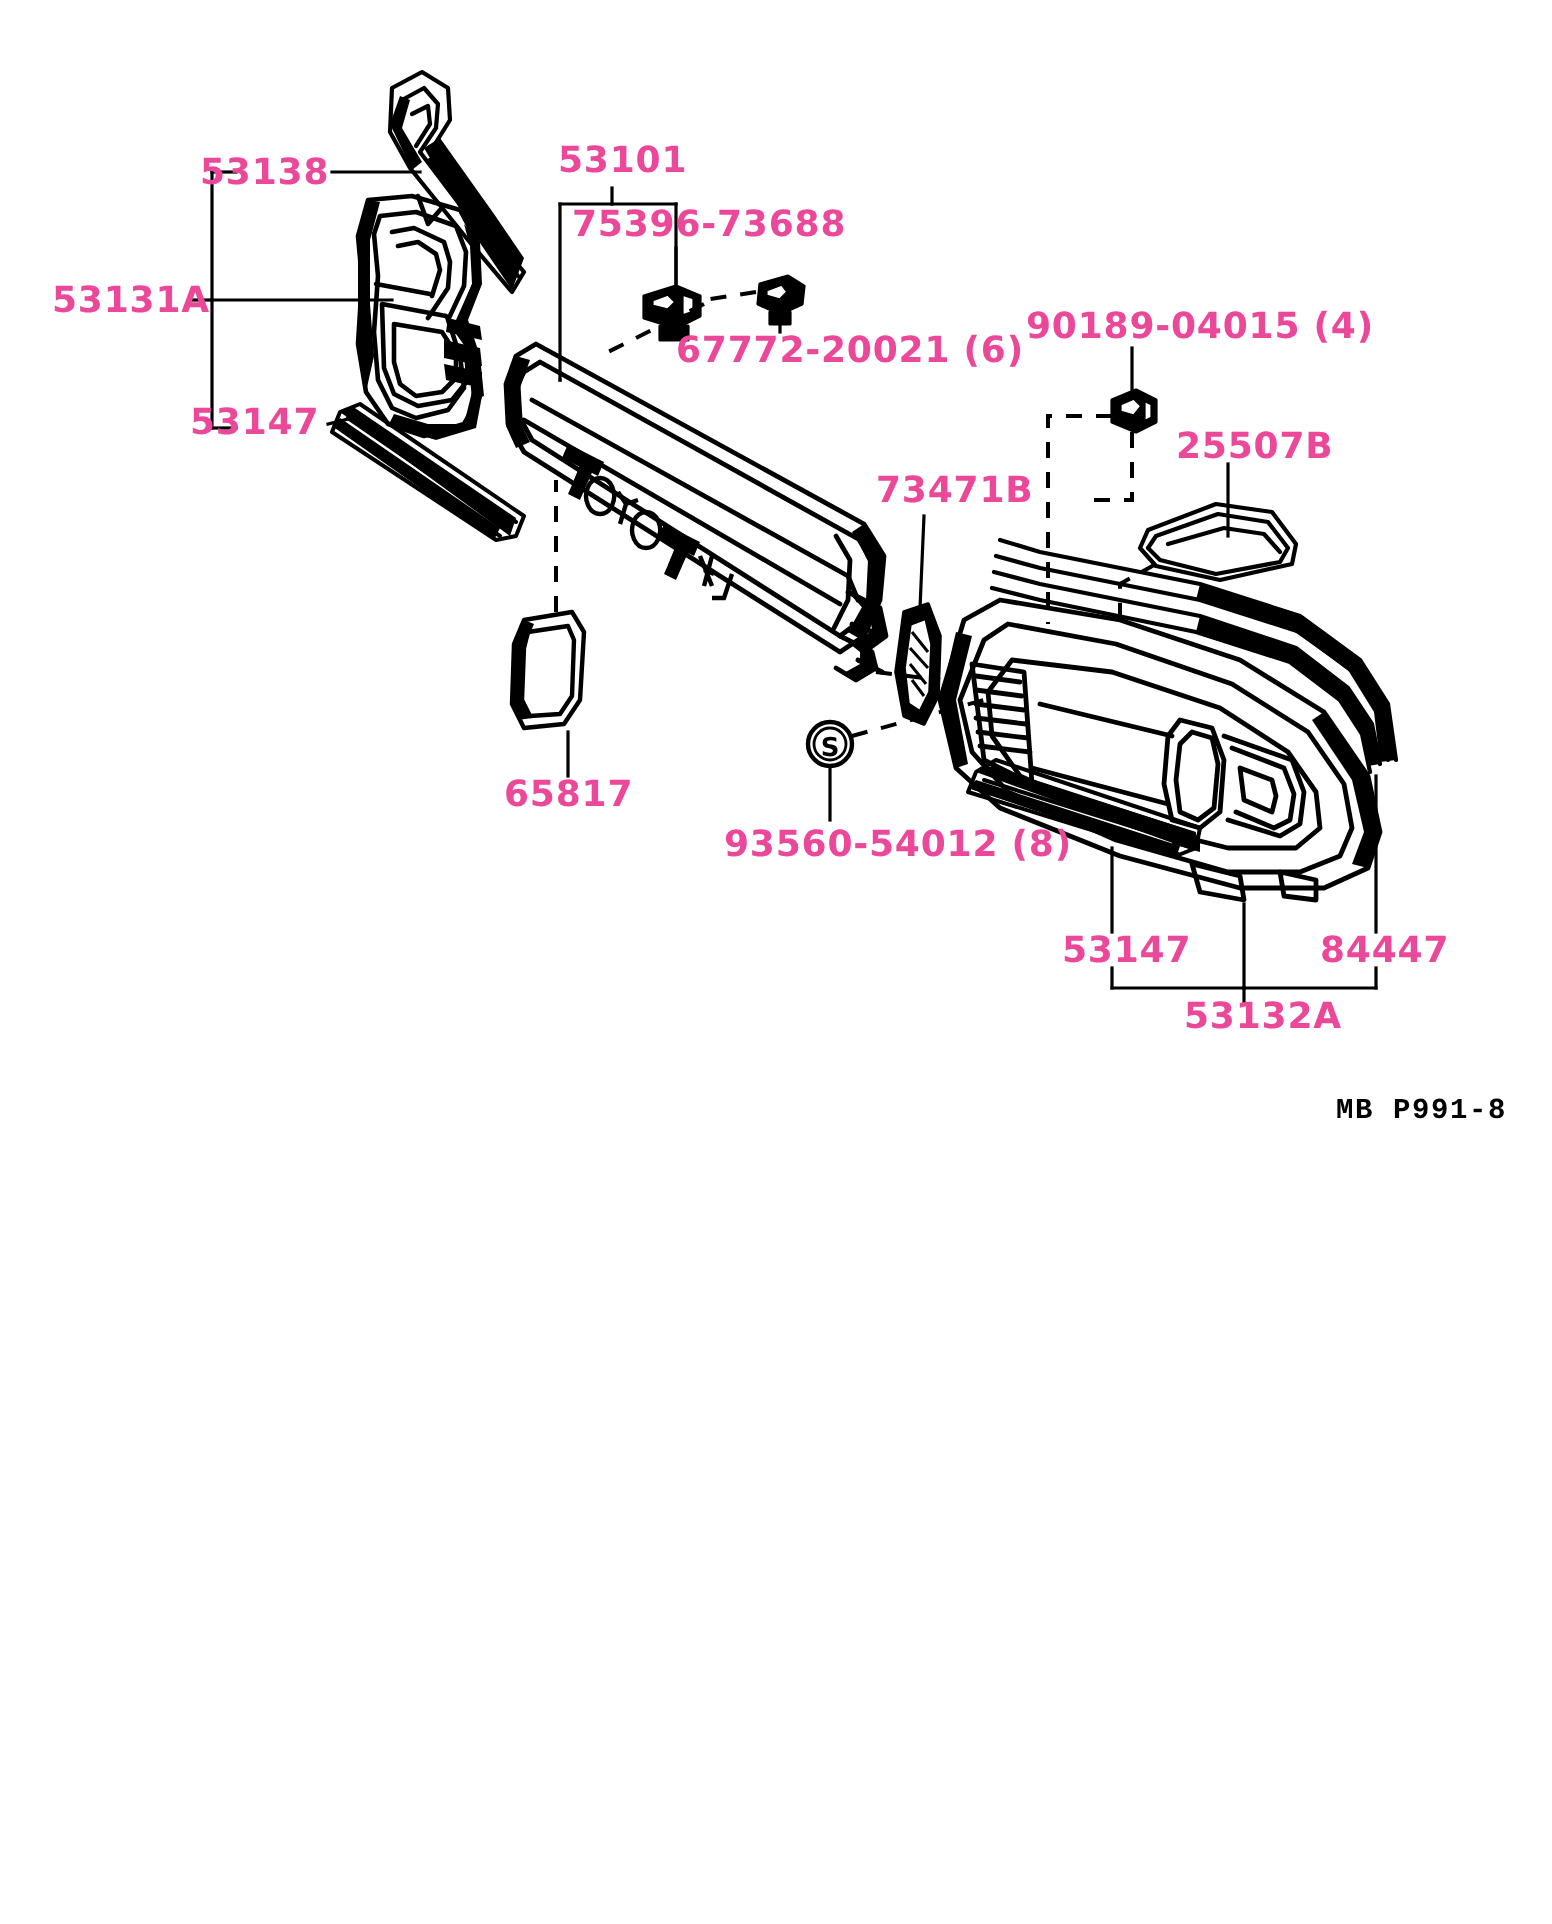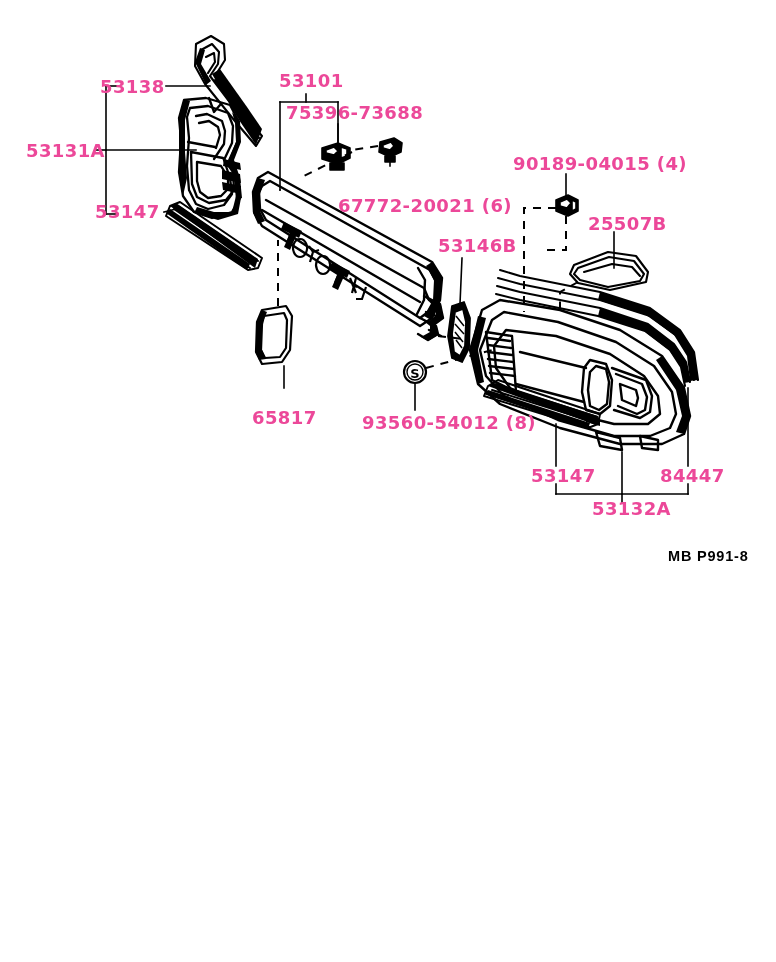--- a/index.html
+++ b/index.html
@@ -30,21 +30,21 @@
     font-family: "DejaVu Sans", sans-serif;
     font-weight: bold;
     font-size: 18px;
     letter-spacing: 0.4px;
     color: #ec4899;
     white-space: nowrap;
     line-height: 1;
   }
   .lbl-code {
     position: absolute;
-    font-family: Liberation Sans, sans-serif;
+    font-family: Liberation Mono, monospace;
     font-weight: bold;
     font-size: 14.5px;
     letter-spacing: 0.8px;
     color: #000000;
     white-space: nowrap;
     line-height: 1;
   }
 </style>
 </head>
 <body>
@@ -299,29 +299,29 @@
   <div class="lbl" style="left:15px; top:142px;margin-left:11px;">53131A</div>
 
   <div class="lbl" style="left:100px; top:78px;">53138</div>
 
   <div class="lbl" style="left:95px; top:203px;">53147</div>
 
   <div class="lbl" style="left:279px; top:72px;">53101</div>
 
   <div class="lbl" style="left:286px; top:104px;">75396-73688</div>
 
-  <div class="lbl" style="left:338px; top:197px;text-align:center;">67772-20021 (6)</div>
+  <div class="lbl" style="left:338px; top:167px;text-align:center;">67772-20021 (6)</div>
 
   <div class="lbl" style="left:513px; top:155px;">90189-04015 (4)</div>
 
   <div class="lbl" style="left:588px; top:215px;">25507B</div>
 
-  <div class="lbl" style="left:438px; top:237px;">53146B</div>
-
-  <div class="lbl" style="left:252px; top:389px;margin-top:20px;">65817</div>
+  <div class="lbl" style="left:438px; top:237px;">73471B</div>
+
+  <div class="lbl" style="left:252px; top:389px;">65817</div>
 
   <div class="lbl" style="left:362px; top:414px;">93560-54012 (8)</div>
 
   <div class="lbl" style="left:531px; top:467px;">53147</div>
 
   <div class="lbl" style="left:660px; top:467px;">84447</div>
 
   <div class="lbl" style="left:592px; top:500px;text-align:right;">53132A</div>
 
   <div class="lbl-code" style="left:668px; top:549px;">MB P991-8</div>

